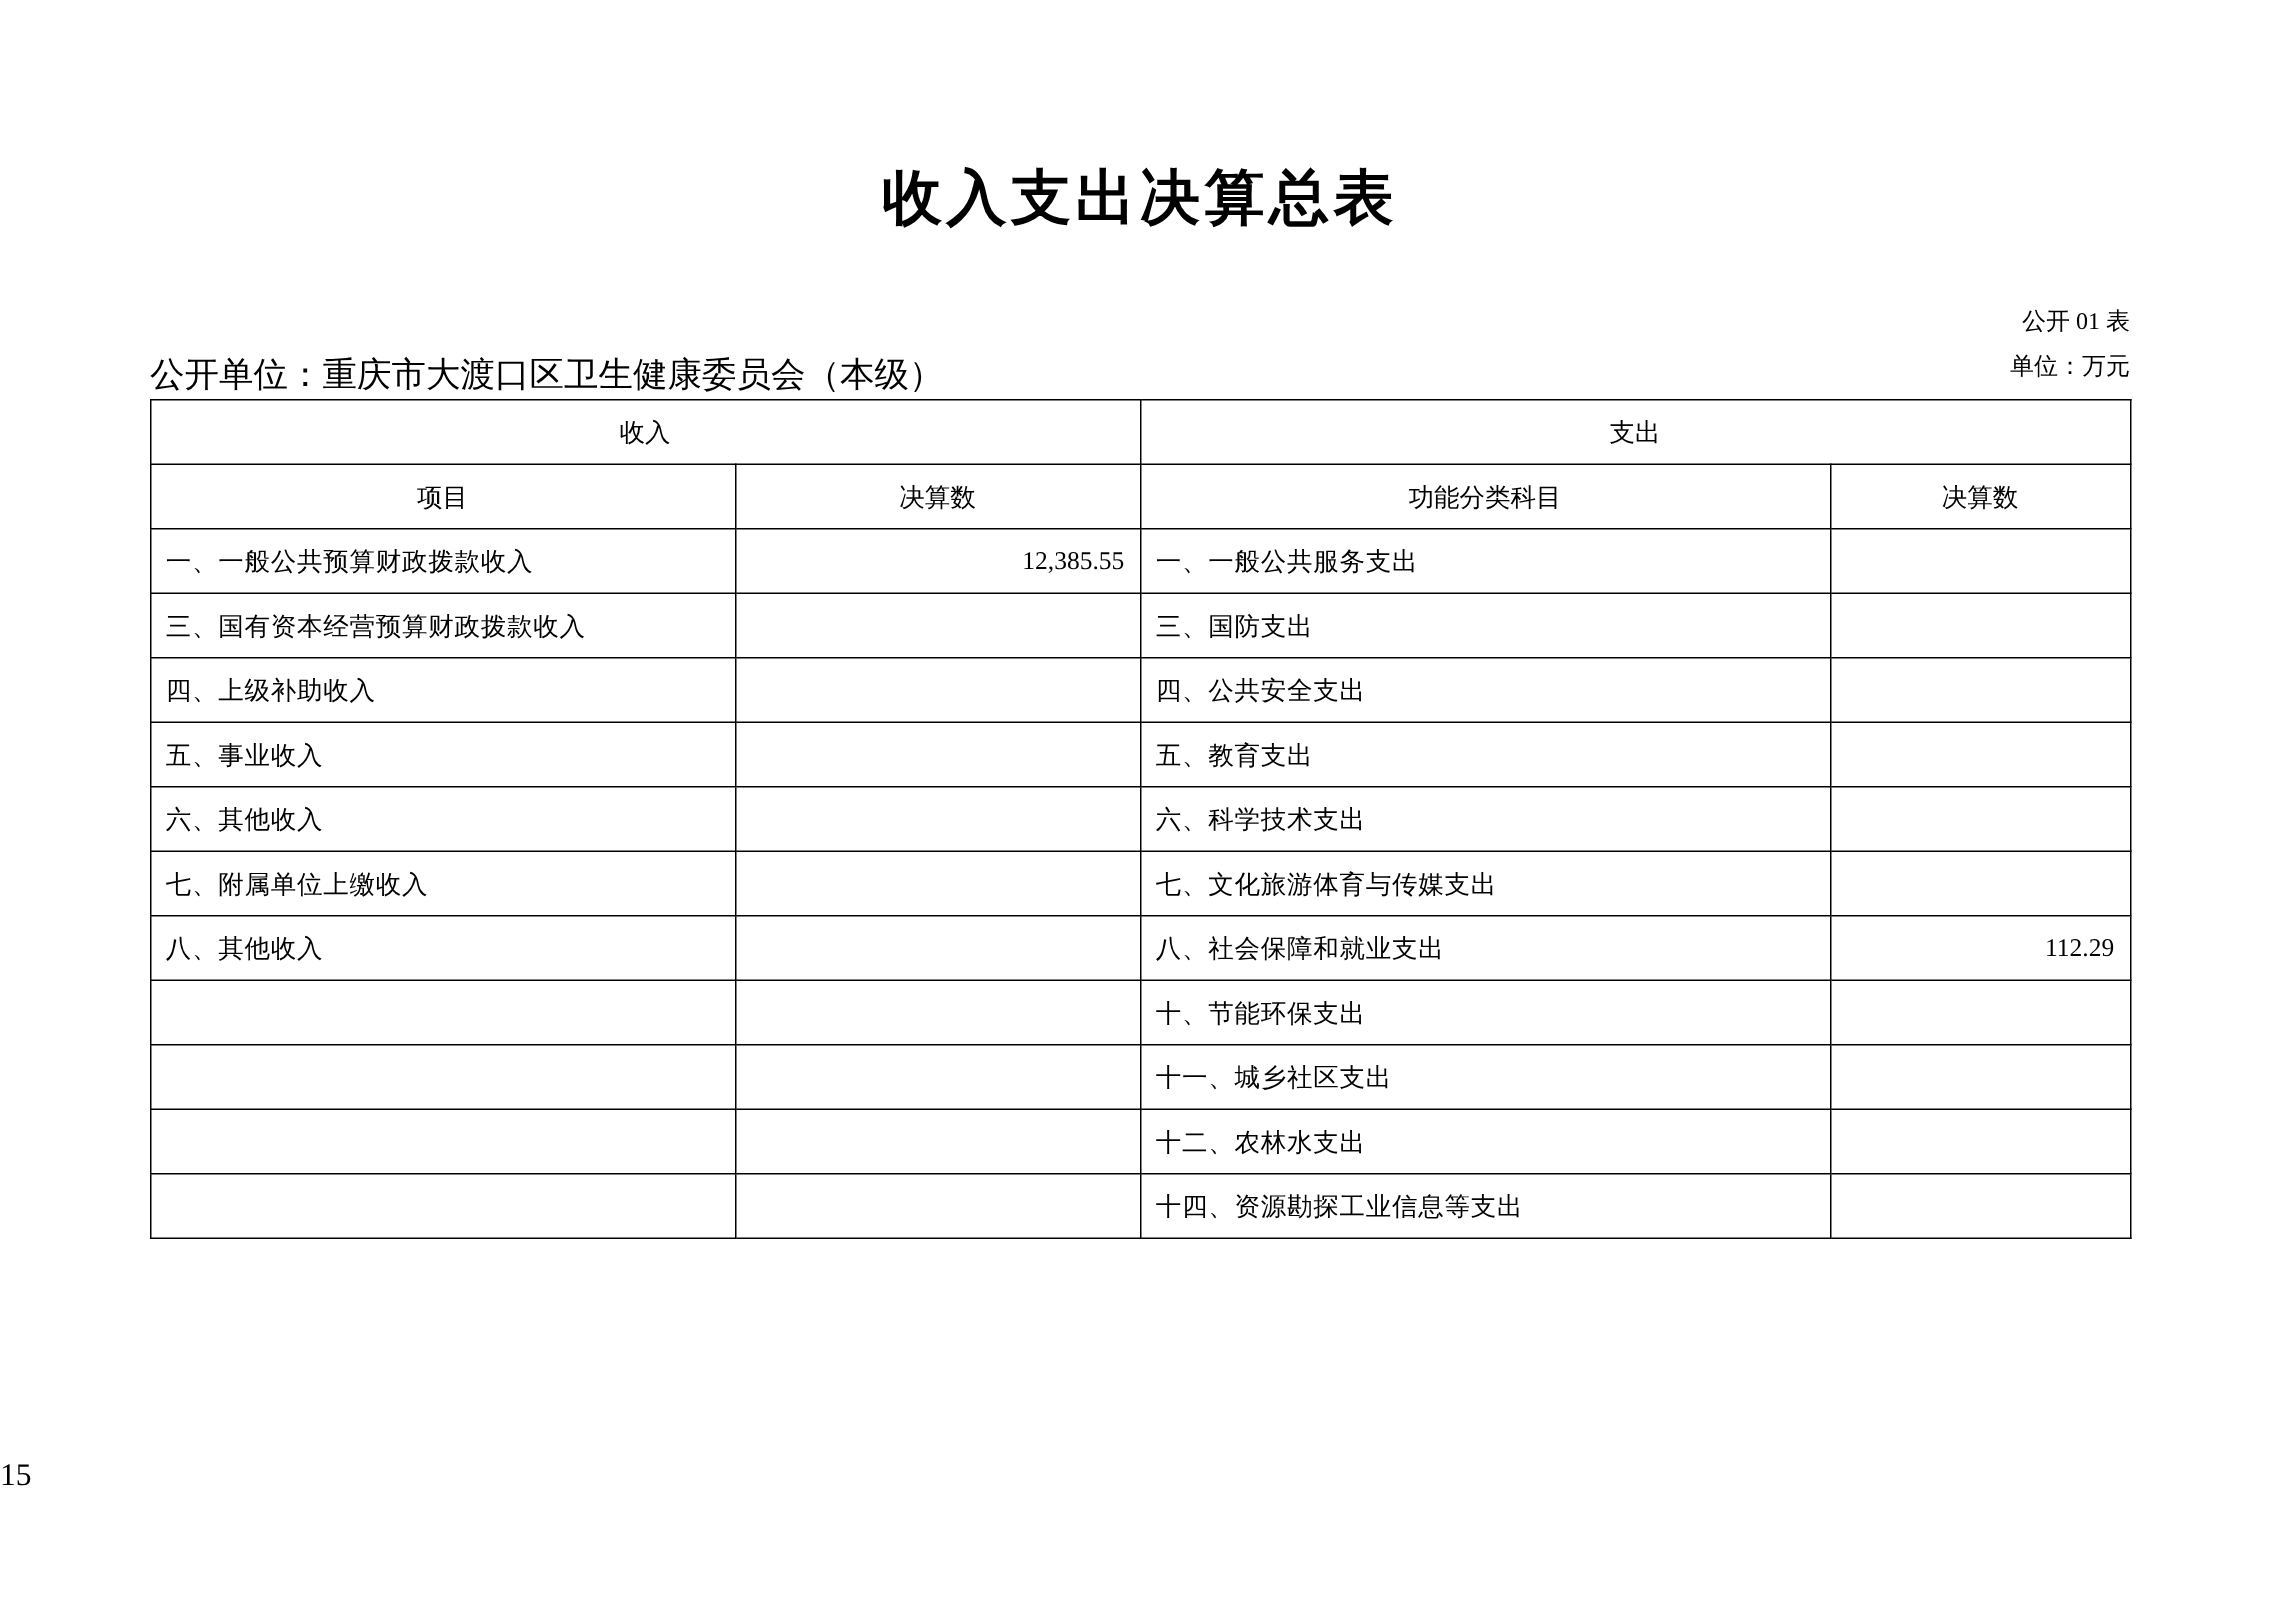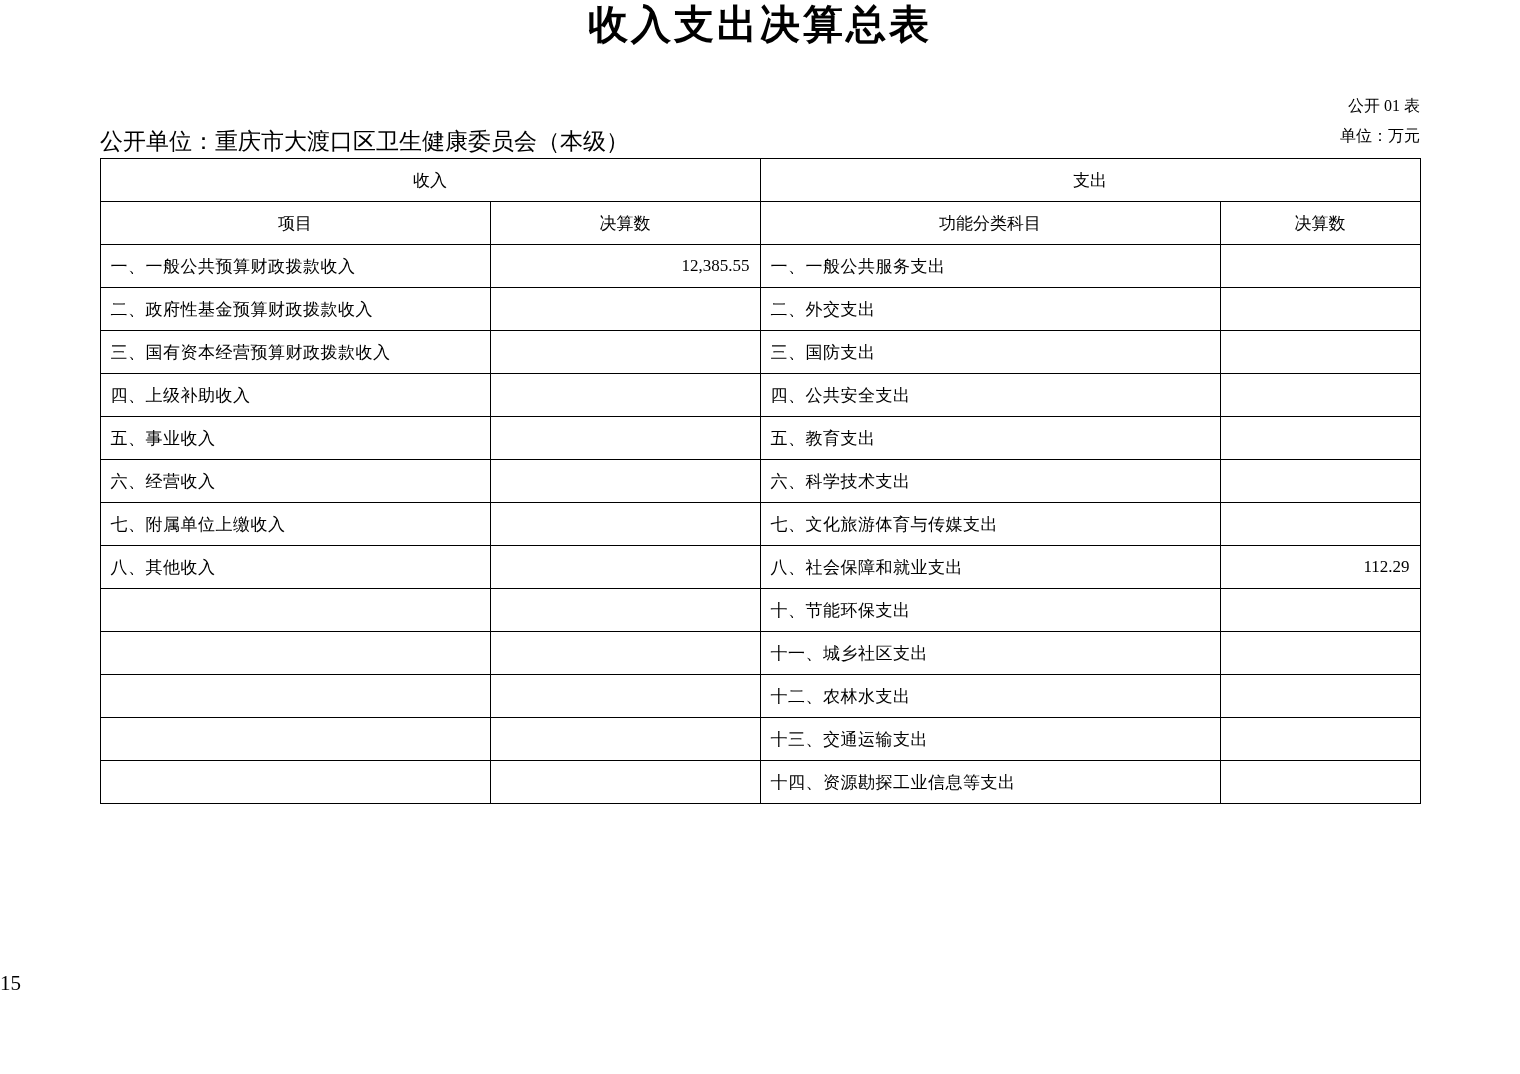--- a/index.html
+++ b/index.html
@@ -21,20 +21,21 @@
     position: relative;
     box-sizing: border-box;
   }
   .doc-title {
     text-align: center;
     font-family: "DejaVu Sans", "Liberation Sans", sans-serif;
     font-weight: bold;
     font-size: 40px;
     letter-spacing: 3px;
     margin: 0;
+    padding-top: 108px;
     line-height: 1.2;
   }
   .meta-row {
     position: relative;
     width: 1320px;
     margin: 0 auto;
     height: 22px;
   }
   .meta-right {
     position: absolute;
@@ -141,45 +142,39 @@
       </tr>
     </thead>
     <tbody>
       <tr>
         <td class="label">一、一般公共预算财政拨款收入</td>
         <td class="num">12,385.55</td>
         <td class="label">一、一般公共服务支出</td>
         <td class="num"></td>
       </tr>
       <tr>
-        <td class="label">二、政府性基金预算财政拨款收入</td>
-        <td class="num"></td>
-        <td class="label">二、外交支出</td>
-        <td class="num"></td>
-      </tr>
-      <tr>
         <td class="label">三、国有资本经营预算财政拨款收入</td>
         <td class="num"></td>
         <td class="label">三、国防支出</td>
         <td class="num"></td>
       </tr>
       <tr>
         <td class="label">四、上级补助收入</td>
         <td class="num"></td>
         <td class="label">四、公共安全支出</td>
         <td class="num"></td>
       </tr>
       <tr>
         <td class="label">五、事业收入</td>
         <td class="num"></td>
         <td class="label">五、教育支出</td>
         <td class="num"></td>
       </tr>
       <tr>
-        <td class="label">六、经营收入</td>
+        <td class="label">六、其他收入</td>
         <td class="num"></td>
         <td class="label">六、科学技术支出</td>
         <td class="num"></td>
       </tr>
       <tr>
         <td class="label">七、附属单位上缴收入</td>
         <td class="num"></td>
         <td class="label">七、文化旅游体育与传媒支出</td>
         <td class="num"></td>
       </tr>
@@ -203,26 +198,20 @@
       </tr>
       <tr>
         <td class="label"></td>
         <td class="num"></td>
         <td class="label">十二、农林水支出</td>
         <td class="num"></td>
       </tr>
       <tr>
         <td class="label"></td>
         <td class="num"></td>
-        <td class="label">十三、交通运输支出</td>
-        <td class="num"></td>
-      </tr>
-      <tr>
-        <td class="label"></td>
-        <td class="num"></td>
         <td class="label">十四、资源勘探工业信息等支出</td>
         <td class="num"></td>
       </tr>
     </tbody>
   </table>
 
   <div class="page-number">15</div>
 
 </div>
 

